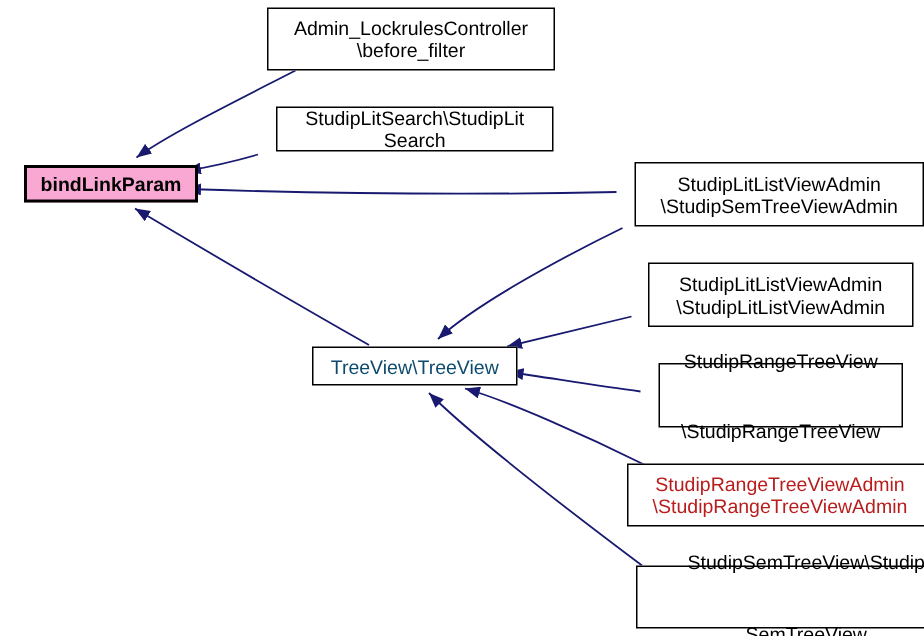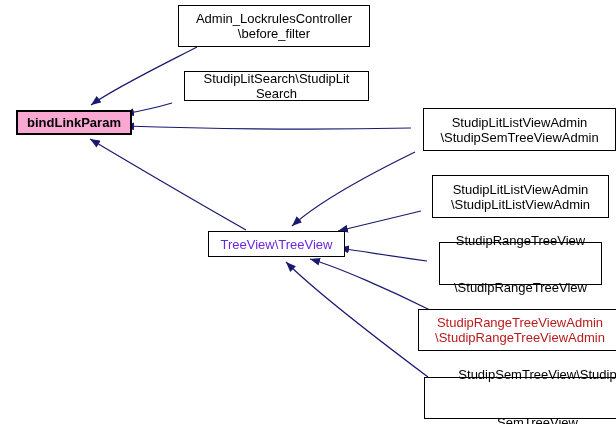--- a/index.html
+++ b/index.html
@@ -72,21 +72,21 @@
         <div>bindLinkParam</div>
       </div>
       <div class="node" style="left: 166px; top: 5px; width: 192px; height: 42px; background: rgb(255, 255, 255); border-color: rgb(0, 0, 0); color: rgb(0, 0, 0);">
         <div>Admin_LockrulesController</div>
         <div>\before_filter</div>
       </div>
       <div class="node" style="left: 172px; top: 71px; width: 185px; height: 30px; background: rgb(255, 255, 255); border-color: rgb(0, 0, 0); color: rgb(0, 0, 0);">
         <div>StudipLitSearch\StudipLit</div>
         <div>Search</div>
       </div>
-      <div class="node" style="left: 196px; top: 231px; width: 137px; height: 26px; background: rgb(255, 255, 255); border-color: rgb(0, 0, 0); color: #6d28d9;">
+      <div class="node" style="left: 196px; top: 231px; width: 137px; height: 26px; background: rgb(255, 255, 255); border-color: rgb(0, 0, 0); color: #0c4a6e;">
         <div>TreeView\TreeView</div>
       </div>
       <div class="node" style="left: 411px; top: 108px; width: 193px; height: 43px; background: rgb(255, 255, 255); border-color: rgb(0, 0, 0); color: rgb(0, 0, 0);">
         <div>StudipLitListViewAdmin</div>
         <div>\StudipSemTreeViewAdmin</div>
       </div>
       <div class="node" style="left: 420px; top: 175px; width: 177px; height: 43px; background: rgb(255, 255, 255); border-color: rgb(0, 0, 0); color: rgb(0, 0, 0);">
         <div>StudipLitListViewAdmin</div>
         <div>\StudipLitListViewAdmin</div>
       </div>

